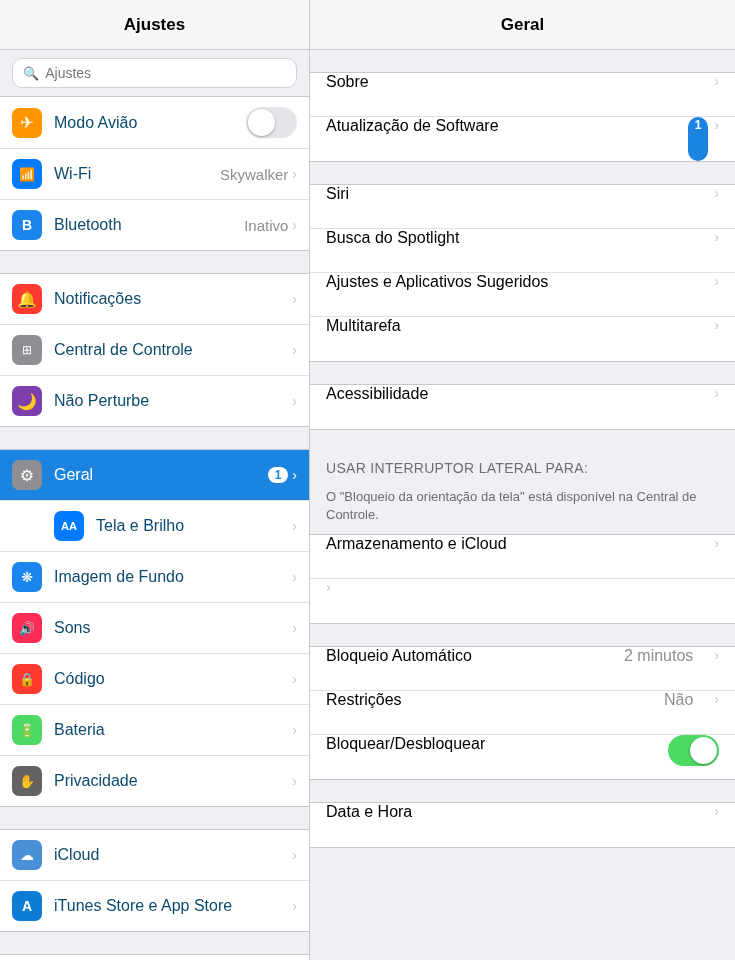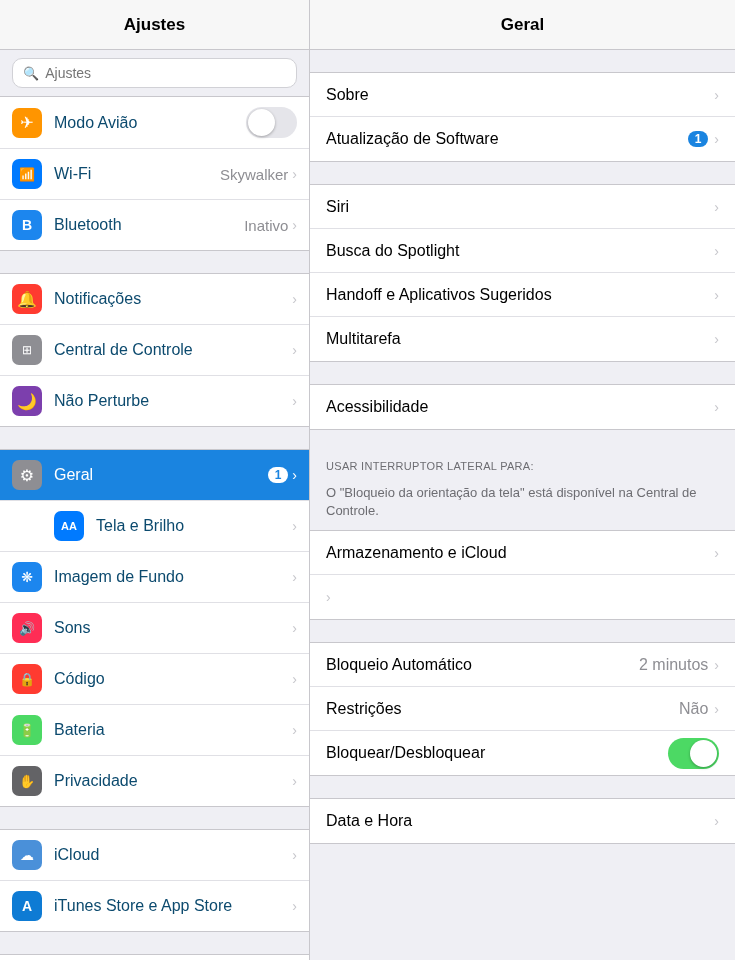--- a/index.html
+++ b/index.html
@@ -177,39 +177,38 @@
       border-top: 1px solid #c8c7cc;
       border-bottom: 1px solid #c8c7cc;
       margin-bottom: 22px;
     }
     .settings-group:first-child {
       margin-top: 22px;
     }
 
     .settings-row {
       display: flex;
-      align-items: center;
       padding: 0 16px;
       min-height: 44px;
       border-bottom: 1px solid #e0e0e5;
       cursor: pointer;
       background: #fff;
     }
     .settings-row:last-child {
       border-bottom: none;
     }
     .settings-row-label {
       flex: 1;
       font-size: 16px;
       color: #000;
     }
     .settings-row-value {
       font-size: 16px;
       color: #8e8e93;
-      margin-right: 6px;
+      margin-right: 21px;
     }
     .chevron {
       color: #c7c7cc;
       font-size: 14px;
     }
     .badge-blue {
       background: #1a84e0;
       color: #fff;
       border-radius: 10px;
       font-size: 12px;
@@ -217,21 +216,21 @@
       padding: 1px 7px;
       margin-right: 6px;
     }
     .checkmark {
       color: #1a84e0;
       font-size: 18px;
       margin-right: 2px;
     }
 
     .section-label {
-      font-size: 11px;
+      font-size: 14px;
       color: #6d6d72;
       text-transform: uppercase;
       padding: 8px 16px 4px 16px;
       letter-spacing: 0.3px;
     }
     .note-text {
       font-size: 13px;
       color: #6d6d72;
       padding: 8px 16px 10px 16px;
       line-height: 1.4;
@@ -408,21 +407,21 @@
     <div class="settings-group">
       <div class="settings-row">
         <span class="settings-row-label">Siri</span>
         <span class="chevron">›</span>
       </div>
       <div class="settings-row">
         <span class="settings-row-label">Busca do Spotlight</span>
         <span class="chevron">›</span>
       </div>
       <div class="settings-row">
-        <span class="settings-row-label">Handoff e Aplicativos Sugeridos</span>
+        <span class="settings-row-label">Ajustes e Aplicativos Sugeridos</span>
         <span class="chevron">›</span>
       </div>
       <div class="settings-row">
         <span class="settings-row-label">Multitarefa</span>
         <span class="chevron">›</span>
       </div>
     </div>
 
     <div class="settings-group">
       <div class="settings-row">

